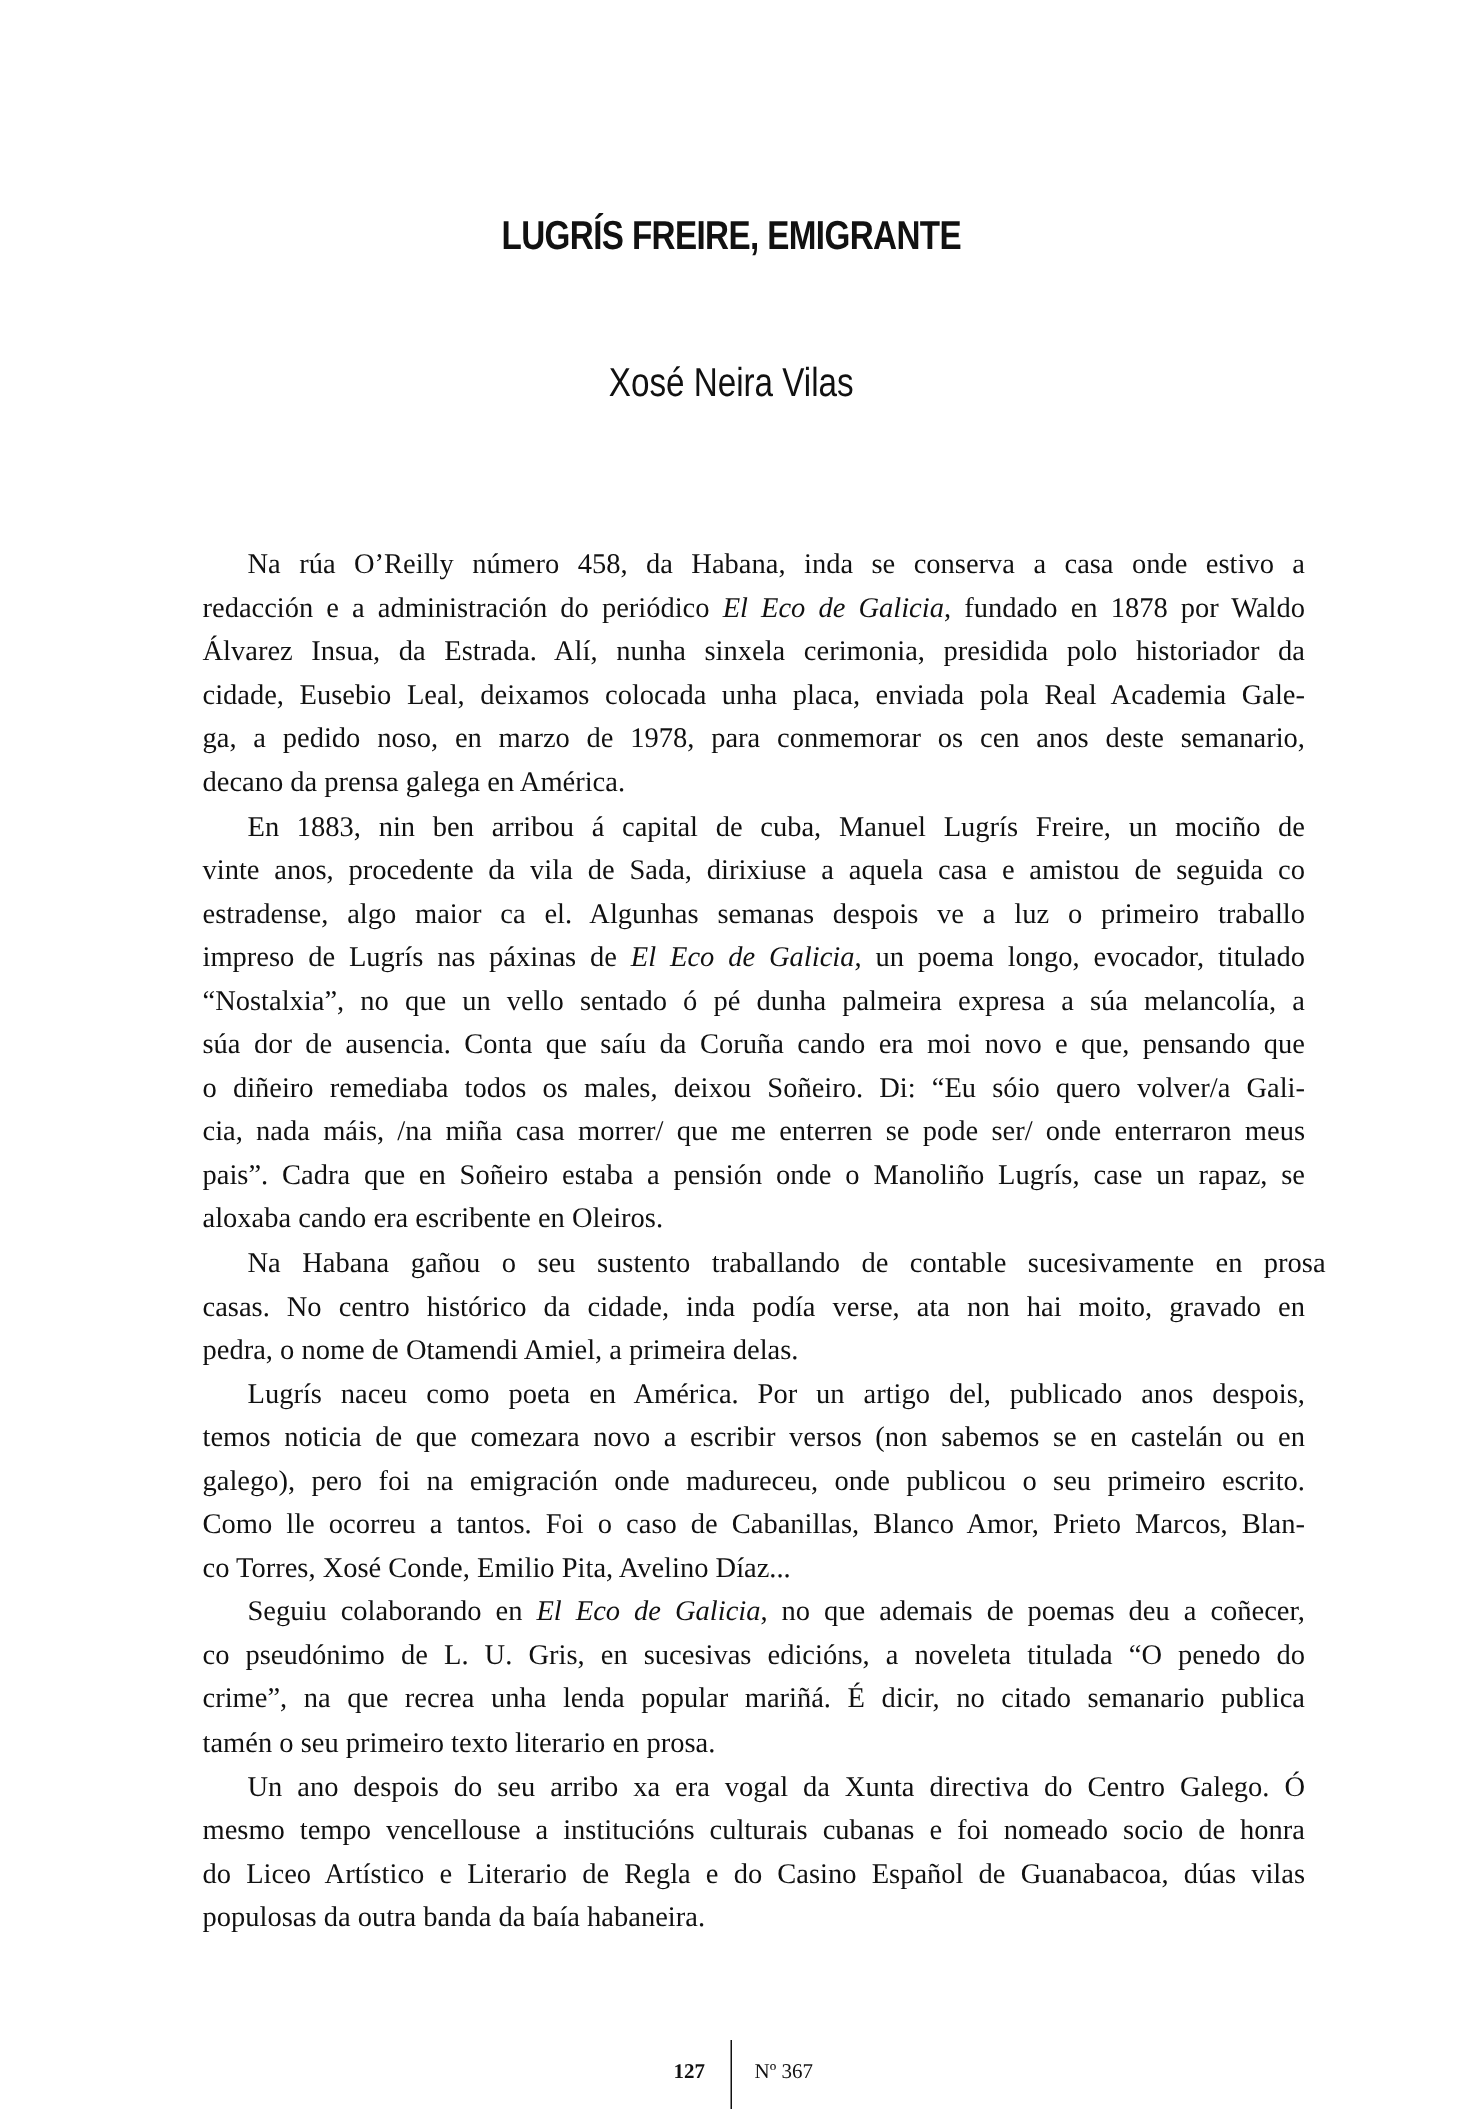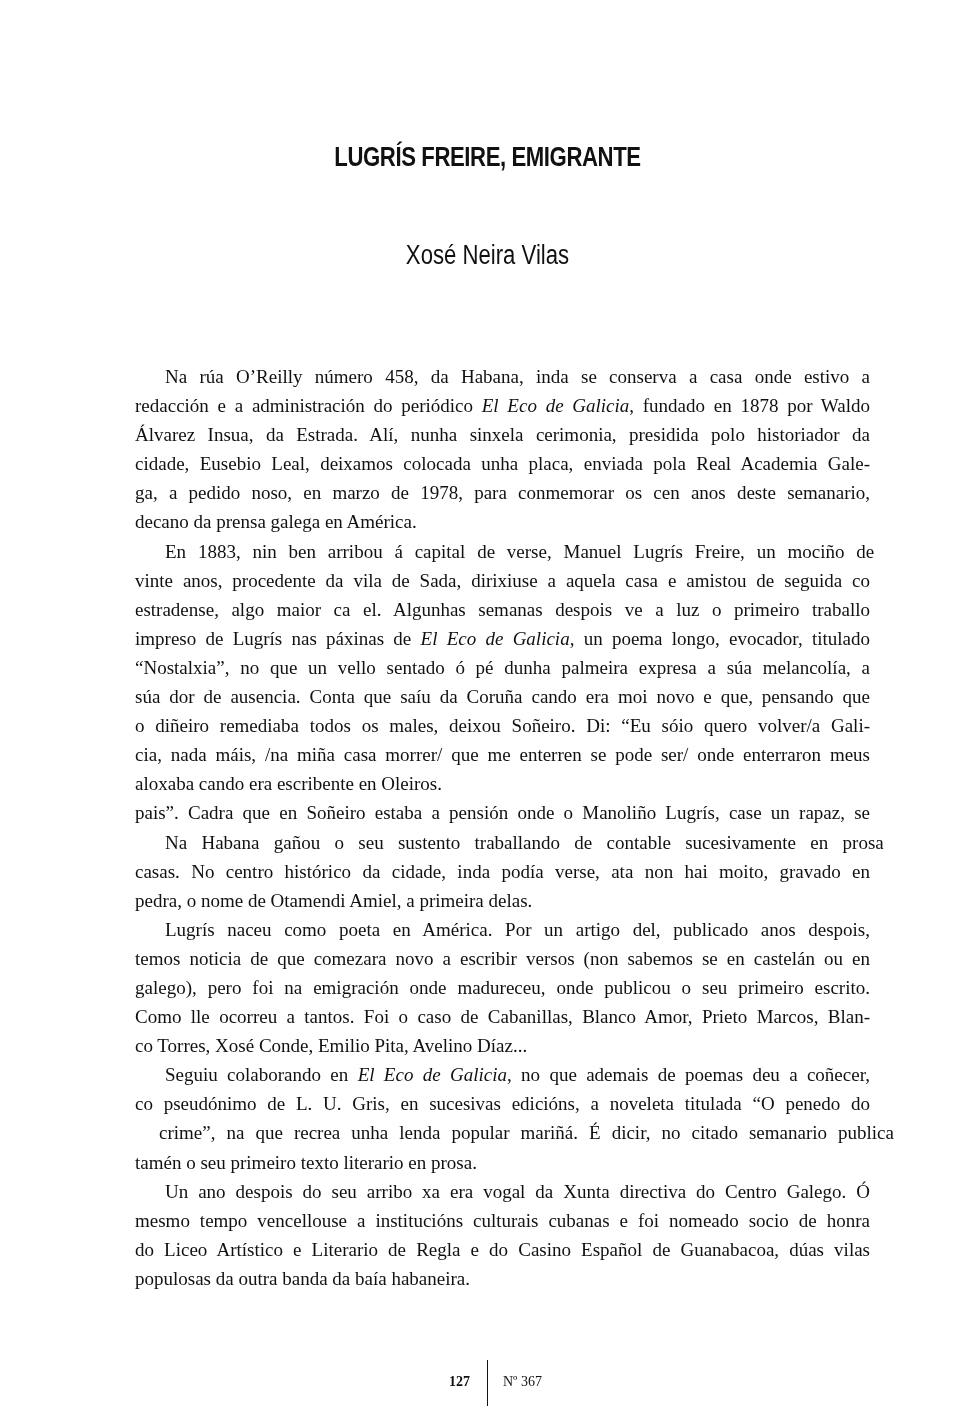--- a/index.html
+++ b/index.html
@@ -45,47 +45,47 @@
 <div class="body-text" id="body">
     <div>
       <div class="ln-wrap" style="height: 29.1px; white-space: nowrap; padding-left: 30px;"><span style="white-space: nowrap; display: inline-block; word-spacing: 7.54688px;">Na rúa O’Reilly número 458, da Habana, inda se conserva a casa onde estivo a</span></div>
       <div class="ln-wrap" style="height: 29.1px; white-space: nowrap;"><span style="white-space: nowrap; display: inline-block; word-spacing: 3.97879px;">redacción e a administración do periódico <em>El Eco de Galicia</em>, fundado en 1878 por Waldo</span></div>
       <div class="ln-wrap" style="height: 29.1px; white-space: nowrap;"><span style="white-space: nowrap; display: inline-block; word-spacing: 7.67614px;">Álvarez Insua, da Estrada. Alí, nunha sinxela cerimonia, presidida polo historiador da</span></div>
       <div class="ln-wrap" style="height: 29.1px; white-space: nowrap;"><span style="white-space: nowrap; display: inline-block; word-spacing: 5.62216px;">cidade, Eusebio Leal, deixamos colocada unha placa, enviada pola Real Academia Gale-</span></div>
       <div class="ln-wrap" style="height: 29.1px; white-space: nowrap;"><span style="white-space: nowrap; display: inline-block; word-spacing: 6.44754px;">ga, a pedido noso, en marzo de 1978, para conmemorar os cen anos deste semanario,</span></div>
       <div class="ln-wrap last" style="height: 29.1px; white-space: nowrap;"><span style="white-space: nowrap; display: inline-block;">decano da prensa galega en América.</span></div>
     </div>
     <div>
-      <div class="ln-wrap" style="height: 29.1px; white-space: nowrap; padding-left: 30px;"><span style="white-space: nowrap; display: inline-block; word-spacing: 7.05357px;">En 1883, nin ben arribou á capital de verse, Manuel Lugrís Freire, un mociño de</span></div>
+      <div class="ln-wrap" style="height: 29.1px; white-space: nowrap; padding-left: 30px;"><span style="white-space: nowrap; display: inline-block; word-spacing: 7.05357px;">En 1883, nin ben arribou á capital de cuba, Manuel Lugrís Freire, un mociño de</span></div>
       <div class="ln-wrap" style="height: 29.1px; white-space: nowrap;"><span style="white-space: nowrap; display: inline-block; word-spacing: 5.13958px;">vinte anos, procedente da vila de Sada, dirixiuse a aquela casa e amistou de seguida co</span></div>
       <div class="ln-wrap" style="height: 29.1px; white-space: nowrap;"><span style="white-space: nowrap; display: inline-block; word-spacing: 7.79447px;">estradense, algo maior ca el. Algunhas semanas despois ve a luz o primeiro traballo</span></div>
       <div class="ln-wrap" style="height: 29.1px; white-space: nowrap;"><span style="white-space: nowrap; display: inline-block; word-spacing: 4.49888px;">impreso de Lugrís nas páxinas de <em>El Eco de Galicia</em>, un poema longo, evocador, titulado</span></div>
       <div class="ln-wrap" style="height: 29.1px; white-space: nowrap;"><span style="white-space: nowrap; display: inline-block; word-spacing: 5.99665px;">“Nostalxia”, no que un vello sentado ó pé dunha palmeira expresa a súa melancolía, a</span></div>
       <div class="ln-wrap" style="height: 29.1px; white-space: nowrap;"><span style="white-space: nowrap; display: inline-block; word-spacing: 4.18945px;">súa dor de ausencia. Conta que saíu da Coruña cando era moi novo e que, pensando que</span></div>
       <div class="ln-wrap" style="height: 29.1px; white-space: nowrap;"><span style="white-space: nowrap; display: inline-block; word-spacing: 6.00481px;">o diñeiro remediaba todos os males, deixou Soñeiro. Di: “Eu sóio quero volver/a Gali-</span></div>
       <div class="ln-wrap" style="height: 29.1px; white-space: nowrap;"><span style="white-space: nowrap; display: inline-block; word-spacing: 4.0875px;">cia, nada máis, /na miña casa morrer/ que me enterren se pode ser/ onde enterraron meus</span></div>
+      <div class="ln-wrap" style="height: 29.1px; white-space: nowrap;"><span style="white-space: nowrap; display: inline-block; word-spacing: 4.46875px;">pais”. Cadra que en Soñeiro estaba a pensión onde o Manoliño Lugrís, case un rapaz, se</span></div>
       <div class="ln-wrap last" style="height: 29.1px; white-space: nowrap;"><span style="white-space: nowrap; display: inline-block;">aloxaba cando era escribente en Oleiros.</span></div>
-      <div class="ln-wrap" style="height: 29.1px; white-space: nowrap;"><span style="white-space: nowrap; display: inline-block; word-spacing: 4.46875px;">pais”. Cadra que en Soñeiro estaba a pensión onde o Manoliño Lugrís, case un rapaz, se</span></div>
     </div>
     <div>
       <div class="ln-wrap" style="height: 29.1px; white-space: nowrap; padding-left: 30px;"><span style="white-space: nowrap; display: inline-block; word-spacing: 9.55682px;">Na Habana gañou o seu sustento traballando de contable sucesivamente en prosa</span></div>
       <div class="ln-wrap" style="height: 29.1px; white-space: nowrap;"><span style="white-space: nowrap; display: inline-block; word-spacing: 6.59821px;">casas. No centro histórico da cidade, inda podía verse, ata non hai moito, gravado en</span></div>
       <div class="ln-wrap last" style="height: 29.1px; white-space: nowrap;"><span style="white-space: nowrap; display: inline-block;">pedra, o nome de Otamendi Amiel, a primeira delas.</span></div>
     </div>
     <div>
       <div class="ln-wrap" style="height: 29.1px; white-space: nowrap; padding-left: 30px;"><span style="white-space: nowrap; display: inline-block; word-spacing: 7.8763px;">Lugrís naceu como poeta en América. Por un artigo del, publicado anos despois,</span></div>
       <div class="ln-wrap" style="height: 29.1px; white-space: nowrap;"><span style="white-space: nowrap; display: inline-block; word-spacing: 4.29479px;">temos noticia de que comezara novo a escribir versos (non sabemos se en castelán ou en</span></div>
       <div class="ln-wrap" style="height: 29.1px; white-space: nowrap;"><span style="white-space: nowrap; display: inline-block; word-spacing: 6.16016px;">galego), pero foi na emigración onde madureceu, onde publicou o seu primeiro escrito.</span></div>
       <div class="ln-wrap" style="height: 29.1px; white-space: nowrap;"><span style="white-space: nowrap; display: inline-block; word-spacing: 4.61161px;">Como lle ocorreu a tantos. Foi o caso de Cabanillas, Blanco Amor, Prieto Marcos, Blan-</span></div>
       <div class="ln-wrap last" style="height: 29.1px; white-space: nowrap;"><span style="white-space: nowrap; display: inline-block;">co Torres, Xosé Conde, Emilio Pita, Avelino Díaz...</span></div>
     </div>
     <div>
       <div class="ln-wrap" style="height: 29.1px; white-space: nowrap; padding-left: 30px;"><span style="white-space: nowrap; display: inline-block; word-spacing: 4.58482px;">Seguiu colaborando en <em>El Eco de Galicia</em>, no que ademais de poemas deu a coñecer,</span></div>
       <div class="ln-wrap" style="height: 29.1px; white-space: nowrap;"><span style="white-space: nowrap; display: inline-block; word-spacing: 5.99219px;">co pseudónimo de L. U. Gris, en sucesivas edicións, a noveleta titulada “O penedo do</span></div>
-      <div class="ln-wrap" style="height: 29.1px; white-space: nowrap;"><span style="white-space: nowrap; display: inline-block; word-spacing: 6.27644px; margin-left: 24px;">crime”, na que recrea unha lenda popular mariñá. É dicir, no citado semanario publica</span></div>
+      <div class="ln-wrap" style="height: 29.1px; white-space: nowrap;"><span style="white-space: nowrap; display: inline-block; word-spacing: 6.27644px;">crime”, na que recrea unha lenda popular mariñá. É dicir, no citado semanario publica</span></div>
       <div class="ln-wrap last" style="height: 29.1px; white-space: nowrap;"><span style="white-space: nowrap; display: inline-block;">tamén o seu primeiro texto literario en prosa.</span></div>
     </div>
     <div>
       <div class="ln-wrap" style="height: 29.1px; white-space: nowrap; padding-left: 30px;"><span style="white-space: nowrap; display: inline-block; word-spacing: 5.21146px;">Un ano despois do seu arribo xa era vogal da Xunta directiva do Centro Galego. Ó</span></div>
       <div class="ln-wrap" style="height: 29.1px; white-space: nowrap;"><span style="white-space: nowrap; display: inline-block; word-spacing: 5.23177px;">mesmo tempo vencellouse a institucións culturais cubanas e foi nomeado socio de honra</span></div>
       <div class="ln-wrap" style="height: 29.1px; white-space: nowrap;"><span style="white-space: nowrap; display: inline-block; word-spacing: 5.35379px;">do Liceo Artístico e Literario de Regla e do Casino Español de Guanabacoa, dúas vilas</span></div>
       <div class="ln-wrap last" style="height: 29.1px; white-space: nowrap;"><span style="white-space: nowrap; display: inline-block;">populosas da outra banda da baía habaneira.</span></div>
     </div>
   </div>
 

